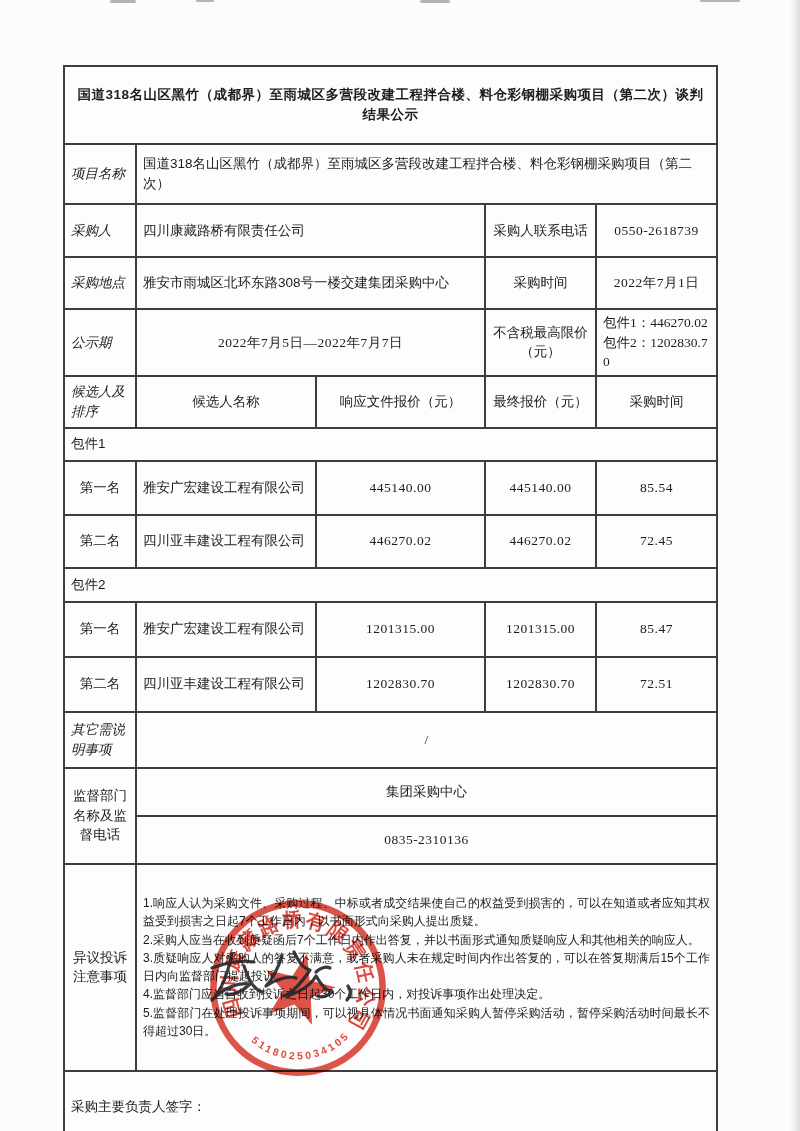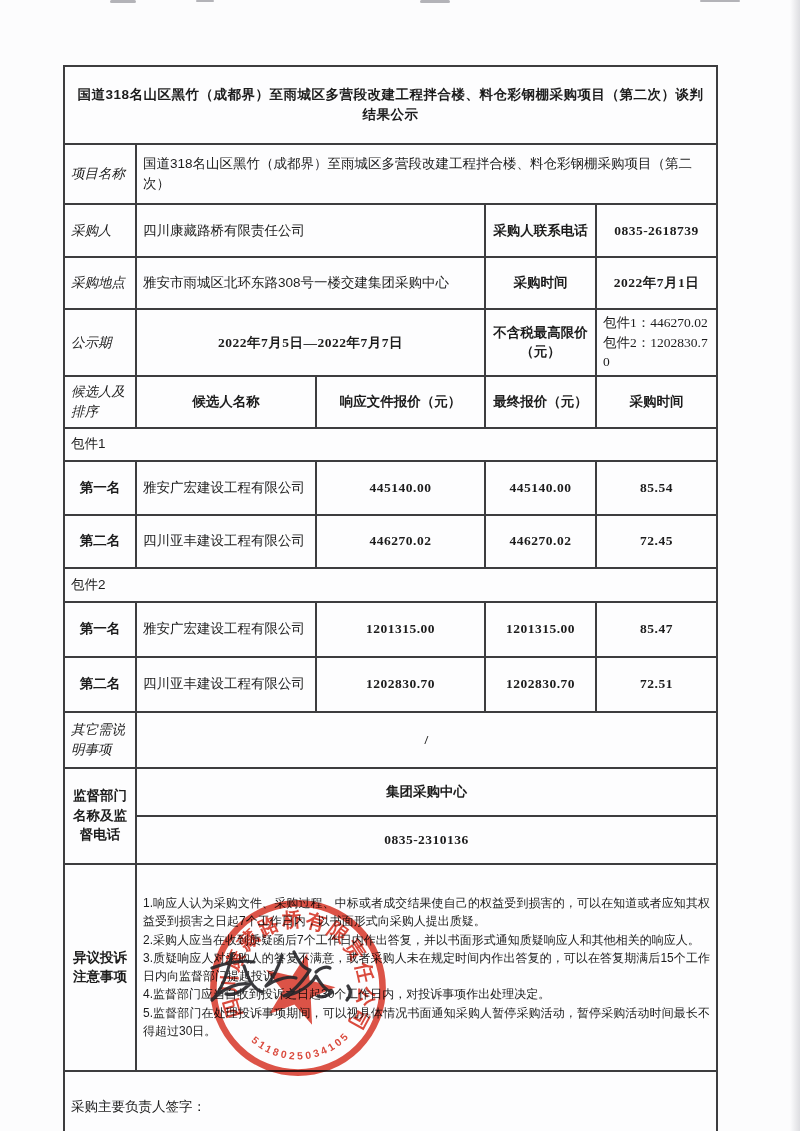--- a/index.html
+++ b/index.html
@@ -27,21 +27,21 @@
     line-height:1.45;
     vertical-align:middle;
     word-break:break-all;
     overflow:hidden;
   }
   td.title-cell{
     font-size:19.5px;font-weight:700;text-align:center;
     line-height:1.6;padding:8px 14px;letter-spacing:.5px;
   }
   td.lbl{padding-left:5px;font-style:italic;}
-  td.c{text-align:center;font-weight:bold;}
+  td.c{text-align:center;}
   .num{font-family:"Liberation Serif","DejaVu Serif",serif;font-size:14px;letter-spacing:.5px;}
   .price-lines{font-family:Liberation Serif, serif;font-size:11.5px;line-height:1.55;text-align:left;padding-left:2px;}
   td.section-cell{text-align:left;font-weight:400;padding:2px;}
   td.notice-cell{vertical-align:middle;padding:6px 8px;}
   .notice-line{font-size:12px;line-height:1.52;text-align:justify;}
   tr.h70 td{height:70px;} tr.h52 td{height:52px;} tr.h45 td{height:45px;}
   tr.h44 td{height:44px;} tr.h49 td{height:49px;} tr.h25 td{height:25px;}
   tr.h46 td{height:46px;} tr.h26 td{height:26px;} tr.h47 td{height:47px;}
   tr.h48 td{height:48px;} tr.h40 td{height:40px;} tr.h199 td{height:199px;}
   tr.h64 td{height:64px;}
@@ -76,21 +76,21 @@
 
     <tr class="h52">
       <td class="lbl">项目名称</td>
       <td colspan="4">国道318名山区黑竹（成都界）至雨城区多营段改建工程拌合楼、料仓彩钢棚采购项目（第二次）</td>
     </tr>
 
     <tr class="h45">
       <td class="lbl">采购人</td>
       <td colspan="2">四川康藏路桥有限责任公司</td>
       <td class="c">采购人联系电话</td>
-      <td class="c num">0835-2618739</td>
+      <td class="c num">0550-2618739</td>
     </tr>
 
     <tr class="h44">
       <td class="lbl">采购地点</td>
       <td colspan="2">雅安市雨城区北环东路308号一楼交建集团采购中心</td>
       <td class="c">采购时间</td>
       <td class="c num">2022年7月1日</td>
     </tr>
 
     <tr class="h49">

